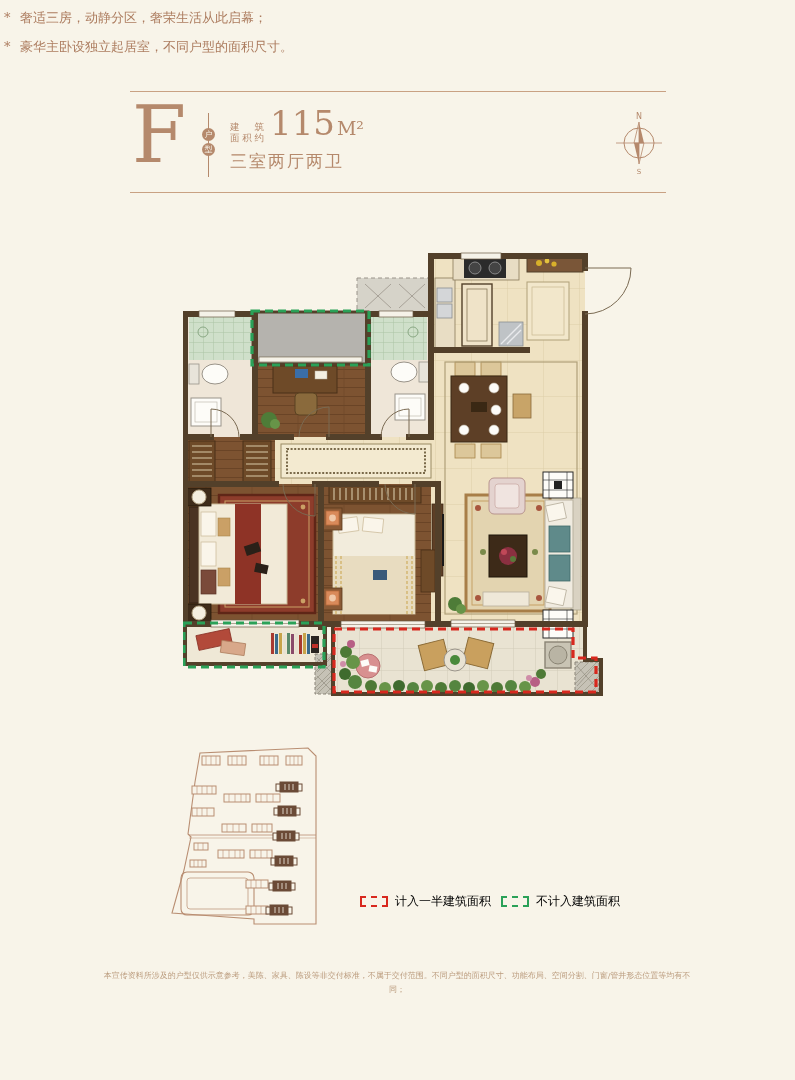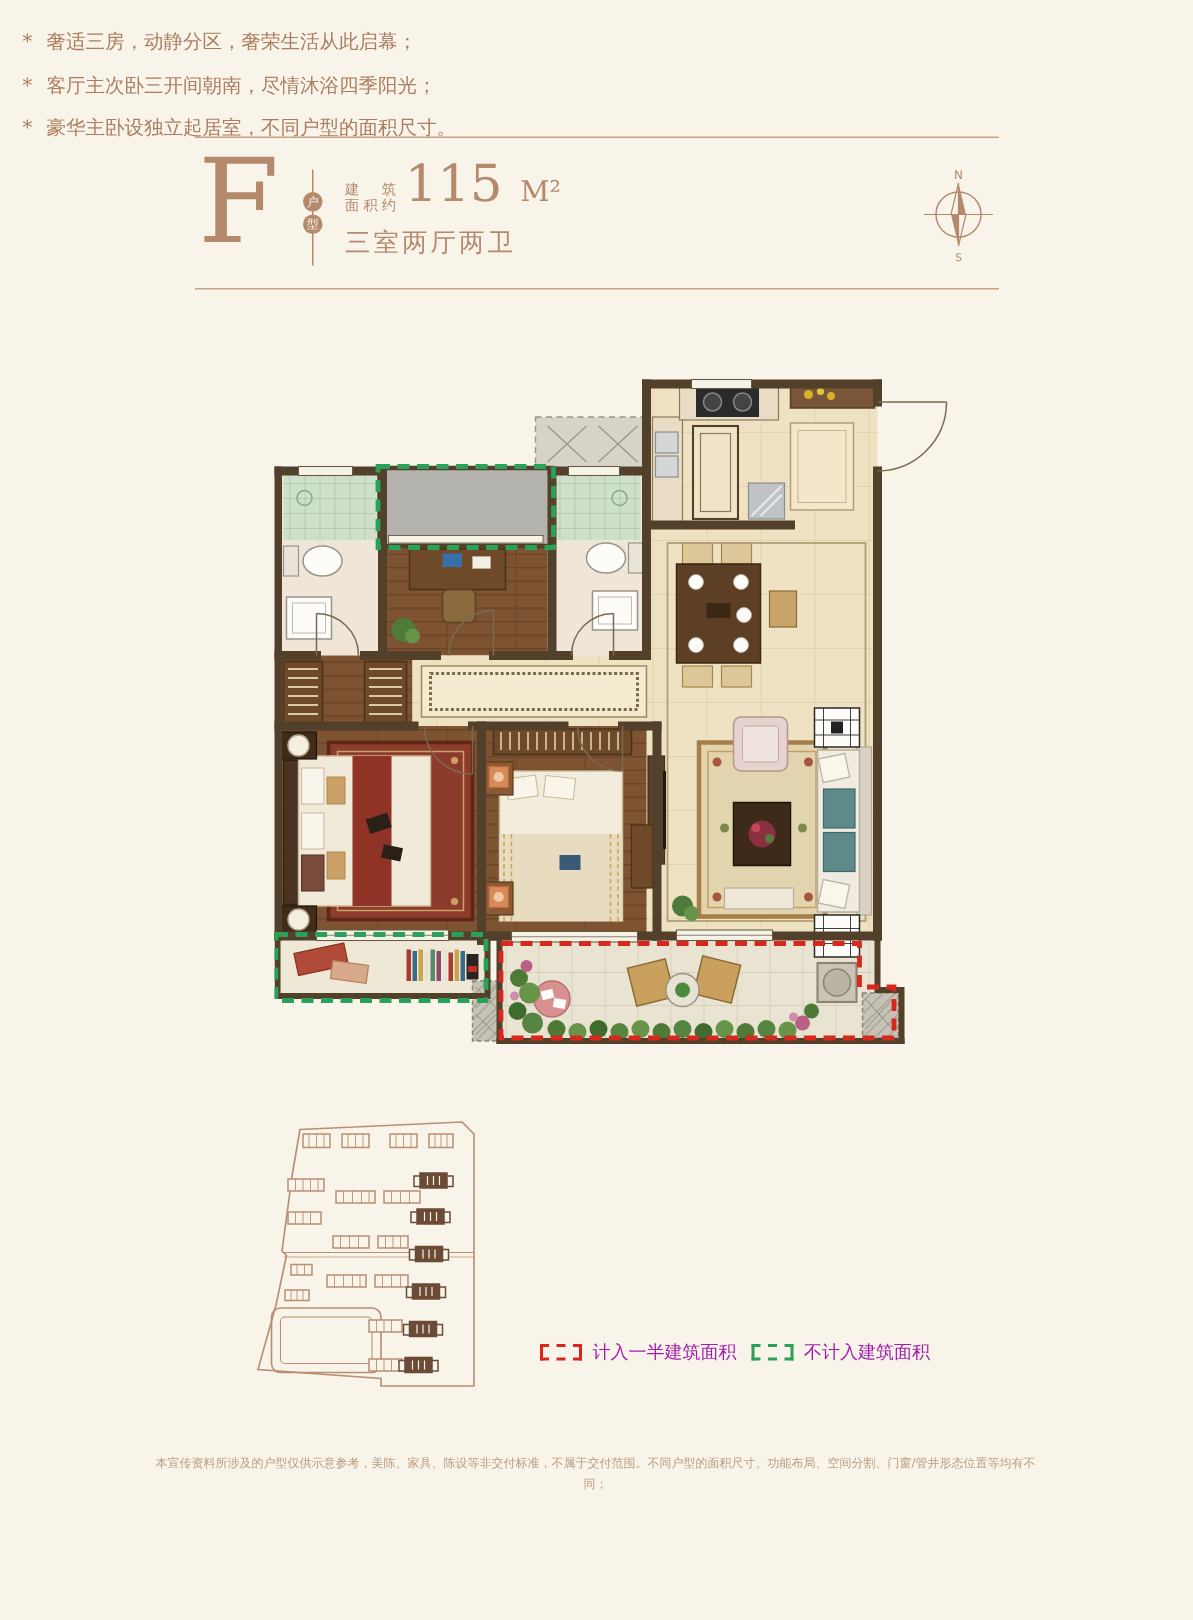--- a/index.html
+++ b/index.html
@@ -17,36 +17,36 @@
   #unit-letter{left:132px;top:96px;font-size:78px;line-height:1;letter-spacing:0;}
   #type-divider{left:201px;top:113px;width:15px;height:64px;}
   #type-divider .vline{position:absolute;left:7px;top:0;width:1px;height:100%;background:#b5896c;}
   #type-divider .circles{position:absolute;left:1px;top:15px;display:flex;flex-direction:column;gap:2px;}
   .type-circle{width:13px;height:13px;border-radius:50%;background:#b5896c;color:#f8f4e9;
     font-size:8px;line-height:13px;text-align:center;font-family:"DejaVu Sans",sans-serif;}
   #area-prefix{left:230px;top:121px;width:34px;font-size:9.5px;line-height:11px;color:#b5896c;}
   #area-prefix div{text-align:justify;text-align-last:justify;}
   #area-figure{left:270px;top:106px;display:flex;align-items:baseline;}
   #area-value{font-size:34px;line-height:1;}
-  #area-unit{font-size:19px;margin-left:12px;}
+  #area-unit{font-size:19px;margin-left:2px;}
   #layout-text{left:230px;top:150px;font-size:17px;letter-spacing:2px;font-family:Liberation Mono, monospace;}
   
   #compass{left:616px;top:110px;}
   
-  #features{left:360px;top:763px;list-style:none;margin:0;padding:15px;}
+  #features{left:360px;top:763px;list-style:none;margin:0;padding:4px;}
   #features li{font-size:13px;line-height:28.6px;color:#ac7c5f;white-space:nowrap;}
   #features .marker{display:inline-block;width:16px;color:#ac7c5f;}
   
   .legend-item{position:absolute;top:893px;display:flex;align-items:center;}
   #legend-half{left:360px;}
   #legend-excluded{left:501px;}
   .legend-swatch{width:24px;height:7px;margin-right:7px;}
   #legend-half .legend-swatch{border:2px dashed #d8281e;}
   #legend-excluded .legend-swatch{border:2px dashed #2aa158;}
-  .legend-label{font-size:12px;color:#a21caf;white-space:nowrap;}
+  .legend-label{font-size:12px;color:#000000;white-space:nowrap;}
   
   #disclaimer{left:97px;top:969px;width:600px;text-align:center;
     font-size:8px;line-height:14px;color:#bb9c7e;}
   
   #floor-plan-wrap{left:183px;top:252px;width:455px;height:450px;}
   #site-plan-wrap{left:150px;top:740px;width:190px;height:200px;}
 </style>
 </head>
 <body>
 
@@ -518,21 +518,20 @@
           <rect x="16" y="2" width="6" height="7" fill="#f8f4e9"></rect>
           <rect width="18" height="10" fill="#6b4a36"></rect>
           <path d="M5,2 V8 M9,2 V8 M13,2 V8" stroke="#f8f4e9" stroke-width="0.8"></path>
         </g>
   </g>
 </svg>
 </div>
 
 <ul id="features">
   <li><span class="marker">*</span><span>奢适三房，动静分区，奢荣生活从此启幕；</span></li>
-  <li><span class="marker">*</span><span>客厅主次卧三开间朝南，尽情沐浴四季阳光；</span></li>
   <li><span class="marker">*</span><span>豪华主卧设独立起居室，不同户型的面积尺寸。</span></li>
 </ul>
 
 <div class="legend-item" id="legend-half">
   <span class="legend-swatch"></span>
   <span class="legend-label">计入一半建筑面积</span>
 </div>
 <div class="legend-item" id="legend-excluded">
   <span class="legend-swatch"></span>
   <span class="legend-label">不计入建筑面积</span>

